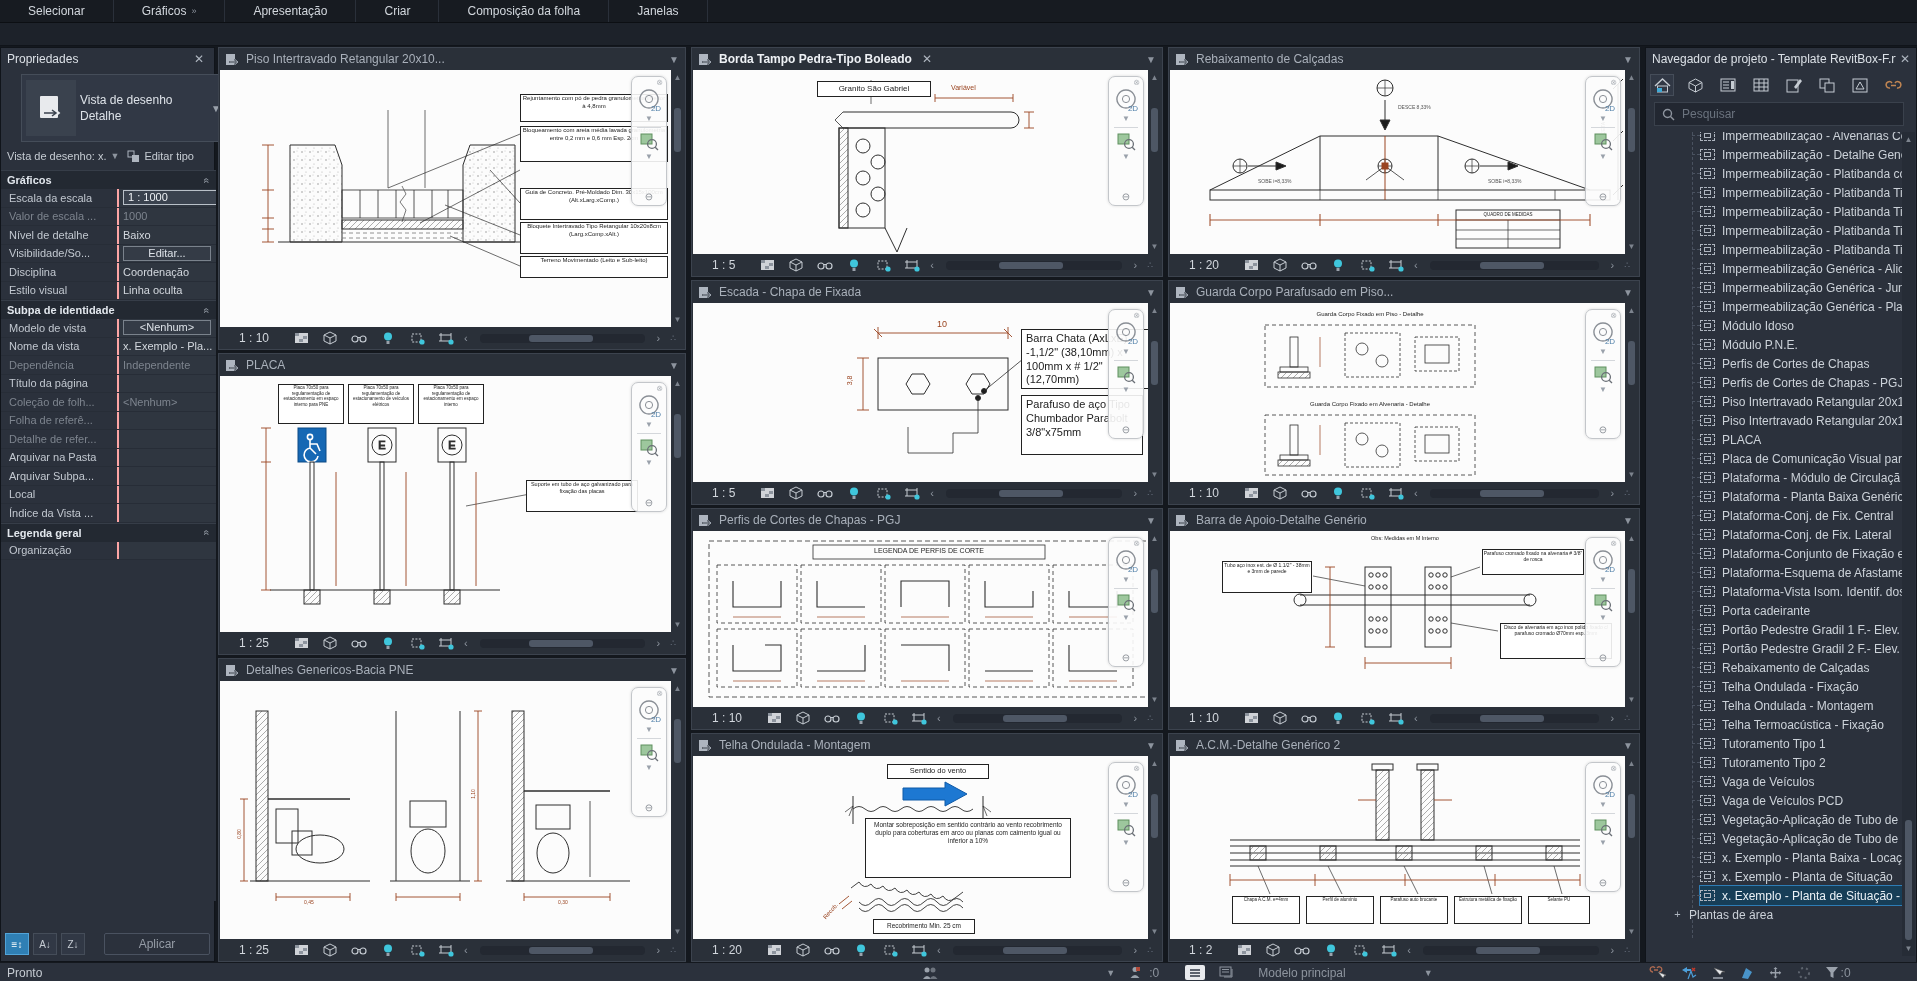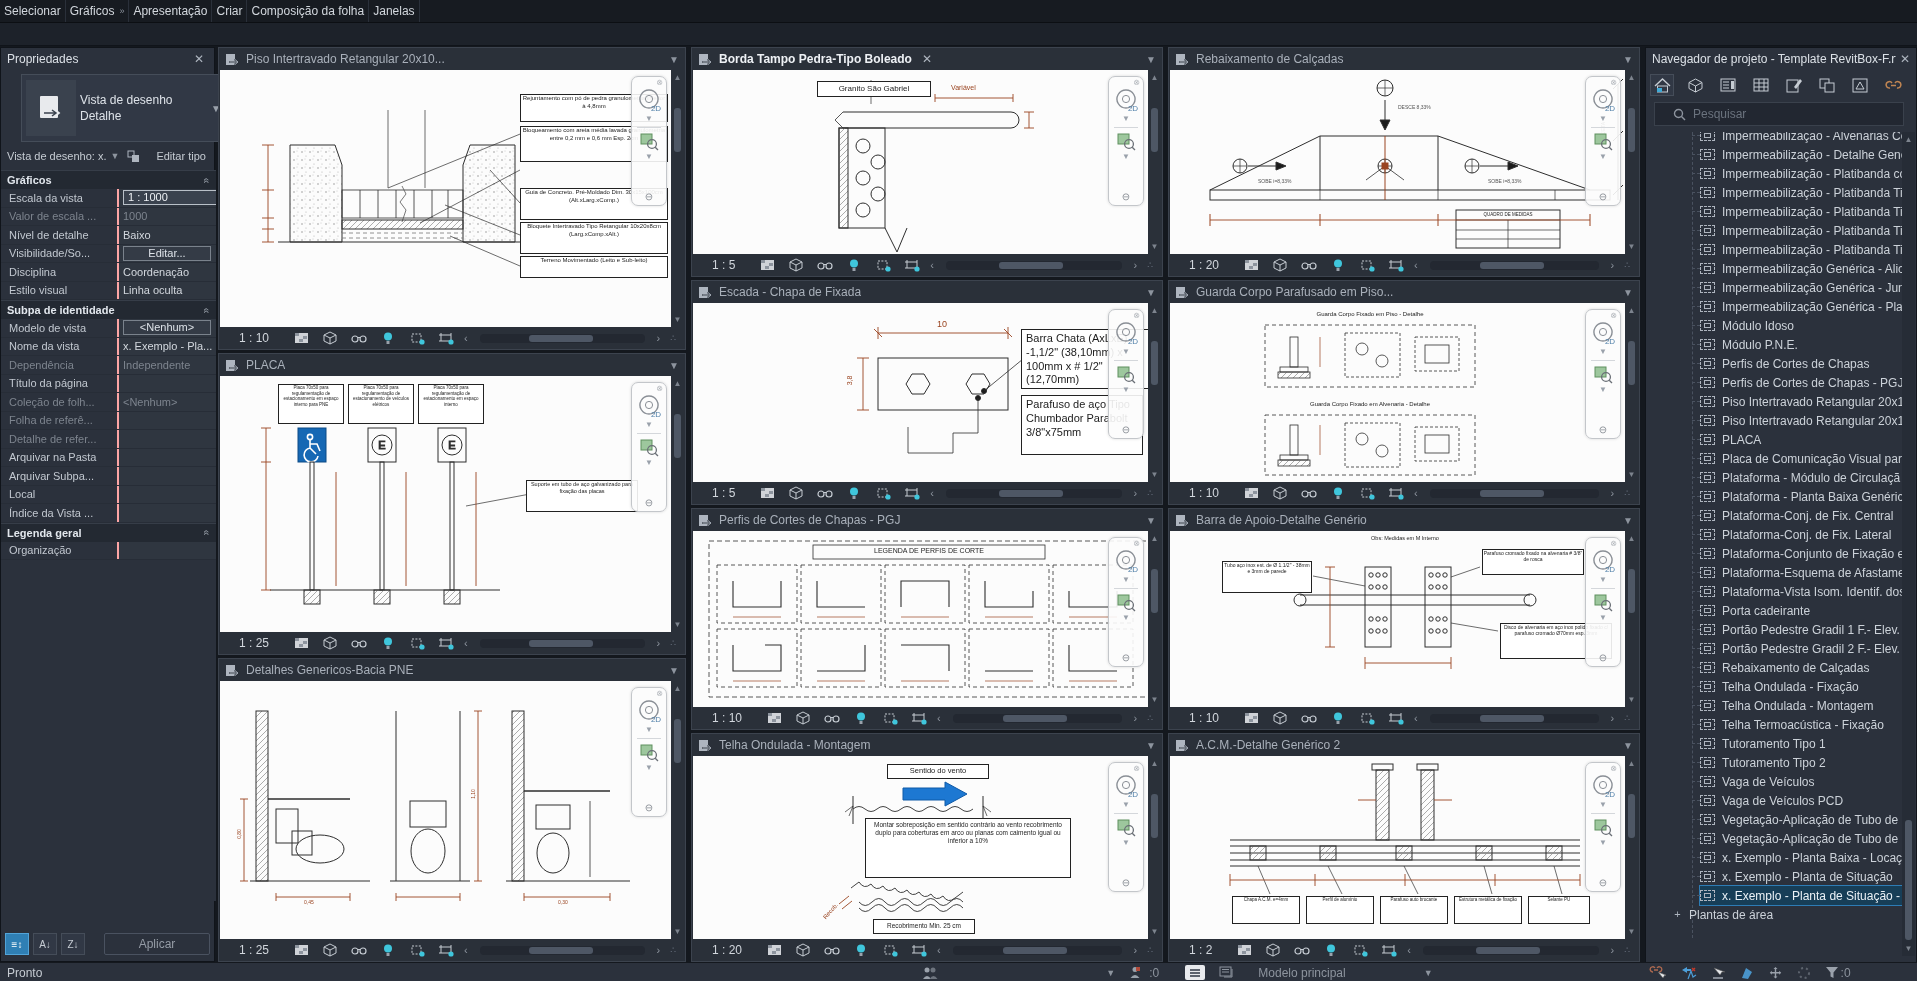--- a/index.html
+++ b/index.html
@@ -1,32 +1,32 @@
 <!DOCTYPE html>
 <html><head>
 <meta charset="utf-8">
 <style>
   html,body{margin:0;padding:0;background:#0e1116;}
   #root{position:relative;width:1917px;height:981px;background:#14181e;font-family:"Liberation Sans",sans-serif;overflow:hidden;color:#cdd3da;}
   
   #menubar{position:absolute;left:0;top:0;width:1917px;height:22px;background:#171b21;display:flex;align-items:stretch;font-size:12px;color:#d2d7dd;border-bottom:1px solid #0c0f13;}
-  .menu-item{display:flex;align-items:center;padding:0 4px;border-right:1px solid #2a303a;cursor:default;}
+  .menu-item{display:flex;align-items:center;padding:0 28px;border-right:1px solid #2a303a;cursor:default;}
   .menu-item .sub{font-size:9px;color:#8d949e;margin-left:5px;}
   #ribbon{position:absolute;left:0;top:23px;width:1917px;height:22px;background:#1d222a;border-bottom:1px solid #10141a;}
   
   #props{position:absolute;left:0;top:47px;width:215px;height:915px;background:#2b313c;border:1px solid #10141a;box-sizing:border-box;font-size:11px;}
   .panel-head{height:22px;display:flex;align-items:center;padding:0 6px;color:#dbe0e6;font-size:12px;background:#2b313c;}
   .panel-head .x{margin-left:auto;color:#aeb5bf;font-size:12px;padding:0 4px;}
   #type-selector{position:absolute;left:20px;top:26px;width:205px;height:66px;background:#313845;border:1px solid #454d59;display:flex;align-items:center;}
   #type-icon{width:50px;height:56px;margin:4px;background:#3a424e;display:flex;align-items:center;justify-content:center;}
   #type-text{flex:1;line-height:16px;color:#dde2e8;font-size:12px;}
   #type-dd{color:#9aa1ab;margin-right:6px;font-size:10px;}
   #inst-row{position:absolute;left:0;top:96px;width:215px;height:24px;display:flex;align-items:center;font-size:11px;color:#c6ccd3;}
   #inst-row .dd{font-size:9px;color:#8d949e;margin:0 6px 0 4px;}
-  #edit-type{display:flex;align-items:center;gap:16px;margin-left:2px;color:#c6ccd3;}
+  #edit-type{display:flex;align-items:center;gap:4px;margin-left:2px;color:#c6ccd3;}
   #prop-grid{position:absolute;left:0;top:122px;width:215px;bottom:60px;overflow:hidden;background:#2b313c;}
   .sec-head{height:18px;background:#232932;color:#e2e7ed;font-weight:bold;display:flex;align-items:center;padding:0 6px;border-top:1px solid #363d48;}
   .sec-head .col{margin-left:auto;transform:rotate(90deg);color:#9aa1ab;font-weight:normal;font-size:10px;}
   .prow{height:17.5px;display:flex;align-items:center;border-bottom:1px solid #272d37;}
   .plabel{width:116px;padding-left:8px;color:#c2c8d0;overflow:hidden;white-space:nowrap;box-sizing:border-box;}
   .pval{flex:1;height:100%;display:flex;align-items:center;padding-left:4px;background:#2f3640;border-left:2px solid #fca5a5;overflow:hidden;white-space:nowrap;color:#d3d8de;}
   .prow.dis .plabel,.prow.dis .pval{color:#7d848e;}
   .pv-box{border:1px solid #b9c0c8;background:#3a424e;padding:0 14px 0 4px;height:13px;line-height:13px;min-width:80px;color:#eef1f5;}
   .pv-btn{border:1px solid #7a828c;background:#343b46;height:13px;line-height:13px;text-align:center;min-width:86px;color:#dde2e8;}
   #prop-bottom{position:absolute;left:0;bottom:4px;width:215px;height:26px;display:flex;align-items:center;}
@@ -61,21 +61,21 @@
   
   .dlabel{position:absolute;border:1px solid #222;background:#fff;color:#1c1c1c;text-align:center;line-height:1.25;overflow:hidden;}
   .dtext{position:absolute;color:#1c1c1c;white-space:nowrap;}
   .ddim{position:absolute;color:#9a4420;white-space:nowrap;}
   
   #browser{position:absolute;left:1645px;top:47px;width:272px;height:934px;background:#2b313c;border:1px solid #10141a;box-sizing:border-box;font-size:12px;}
   #browser .panel-head{padding-right:2px;}
   #btoolbar{position:absolute;left:4px;top:24px;width:264px;height:26px;display:flex;align-items:center;gap:9px;}
   .bt-ic{width:22px;height:20px;display:flex;align-items:center;justify-content:center;border:1px solid transparent;}
   .bt-ic.sel{border-color:#454d59;background:#313845;}
-  #bsearch{position:absolute;left:8px;top:54px;width:250px;height:24px;background:#222731;border:1px solid #3a414c;display:flex;align-items:center;gap:7px;padding:0 18px;box-sizing:border-box;color:#6b737e;}
+  #bsearch{position:absolute;left:8px;top:54px;width:250px;height:24px;background:#222731;border:1px solid #3a414c;display:flex;align-items:center;gap:7px;padding:0 7px;box-sizing:border-box;color:#6b737e;}
   #btree{position:absolute;left:2px;top:84px;right:14px;bottom:24px;overflow:hidden;}
   .tree-vline{position:absolute;left:44px;top:0;bottom:18px;border-left:1px dashed #4a5260;}
   .tree-row{position:relative;height:19px;display:flex;align-items:center;margin-left:52px;color:#ccd2d9;white-space:nowrap;}
   .tree-row::before{content:"";position:absolute;left:-8px;top:9px;width:8px;border-top:1px dashed #4a5260;}
   .tree-ic{flex:0 0 15px;height:11px;border:1px dashed #aeb5bf;margin-right:7px;position:relative;box-sizing:border-box;}
   .tree-ic::after{content:"";position:absolute;left:3px;top:2px;right:3px;bottom:2px;border:1px solid #aeb5bf;}
   .tree-row.sel{background:#173e57;outline:1px solid #2d7cb5;color:#eaf1f6;}
   .tree-row.group{margin-left:24px;color:#ccd2d9;}
   .tree-row.group::before{display:none;}
   .tree-plus{flex:0 0 11px;height:11px;border:0;margin-right:6px;color:#aeb5bf;font-size:11px;line-height:11px;text-align:center;}
@@ -163,21 +163,21 @@
           </svg>
         <span>Editar tipo</span>
       </span>
     </div>
     <div id="prop-grid">
         <div class="sec-head">
           <span>Gráficos</span>
           <span class="col">«</span>
         </div>
         <div class="prow">
-          <div class="plabel">Escala da vista</div>
+          <div class="plabel">Escala da escala</div>
           <div class="pval">
             <span class="pv-box">1 : 1000</span>
           </div>
         </div>
         <div class="prow dis">
           <div class="plabel">Valor de escala ...</div>
           <div class="pval">1000</div>
         </div>
         <div class="prow">
           <div class="plabel">Nível de detalhe</div>

